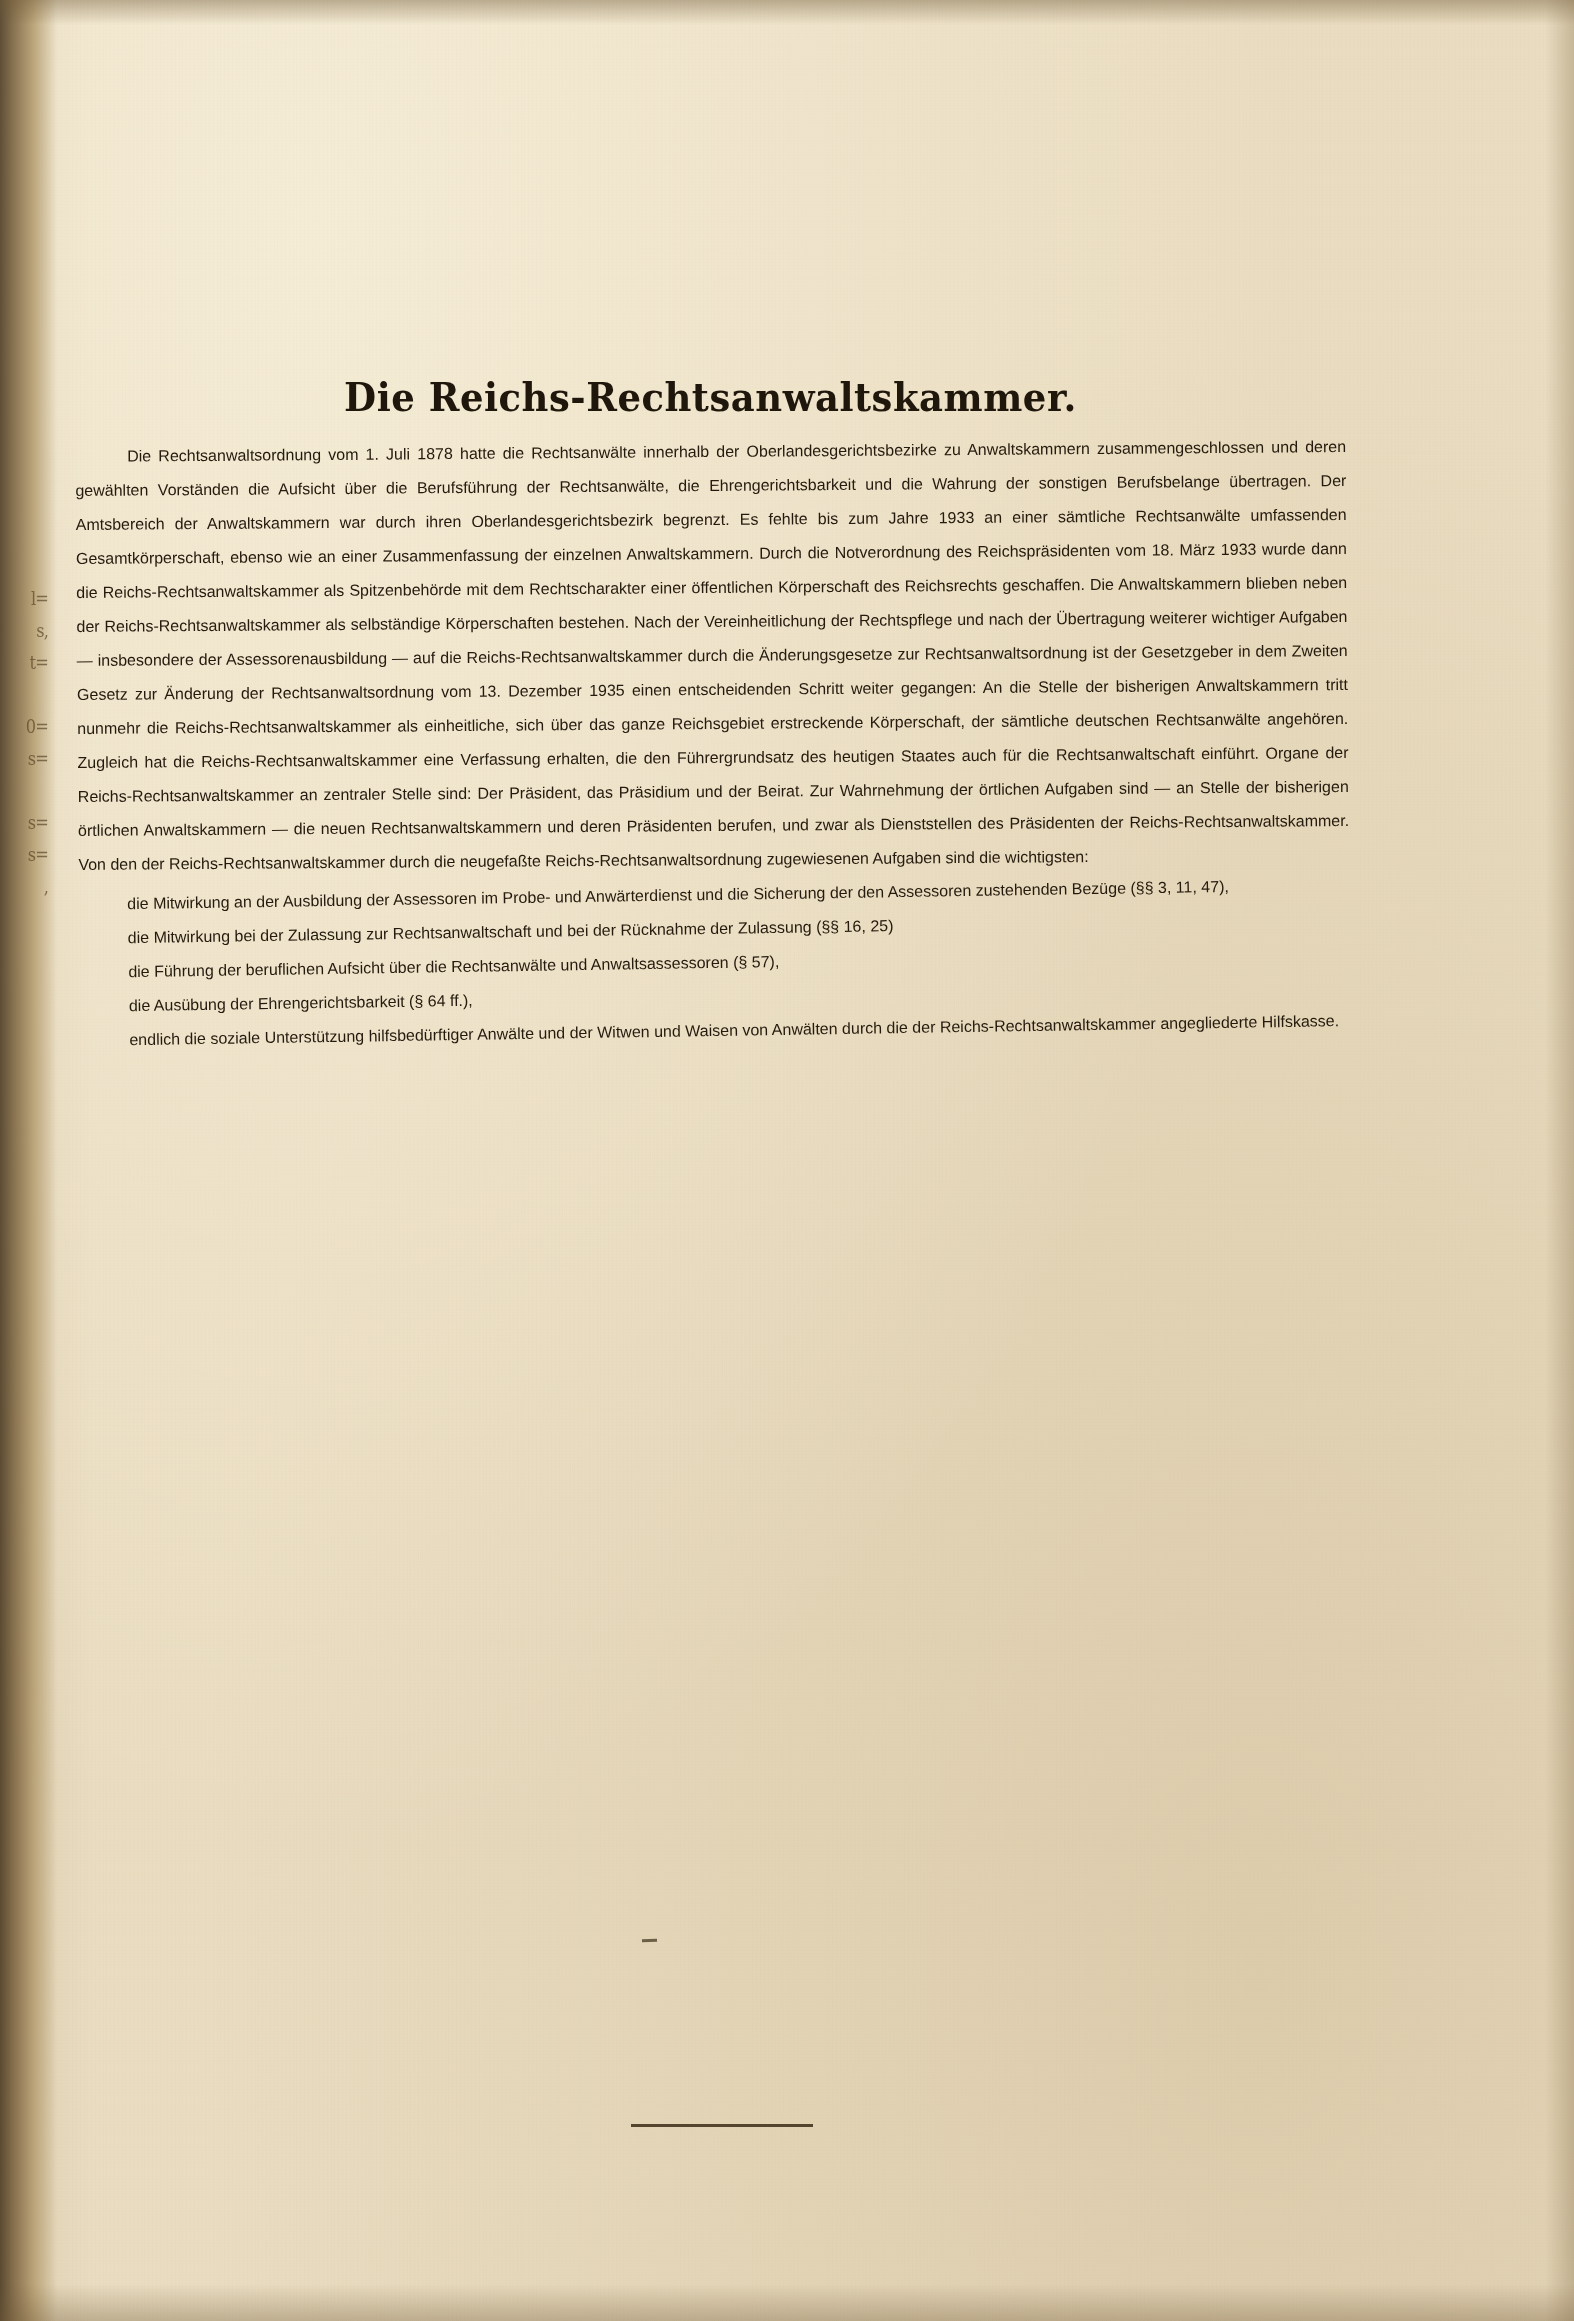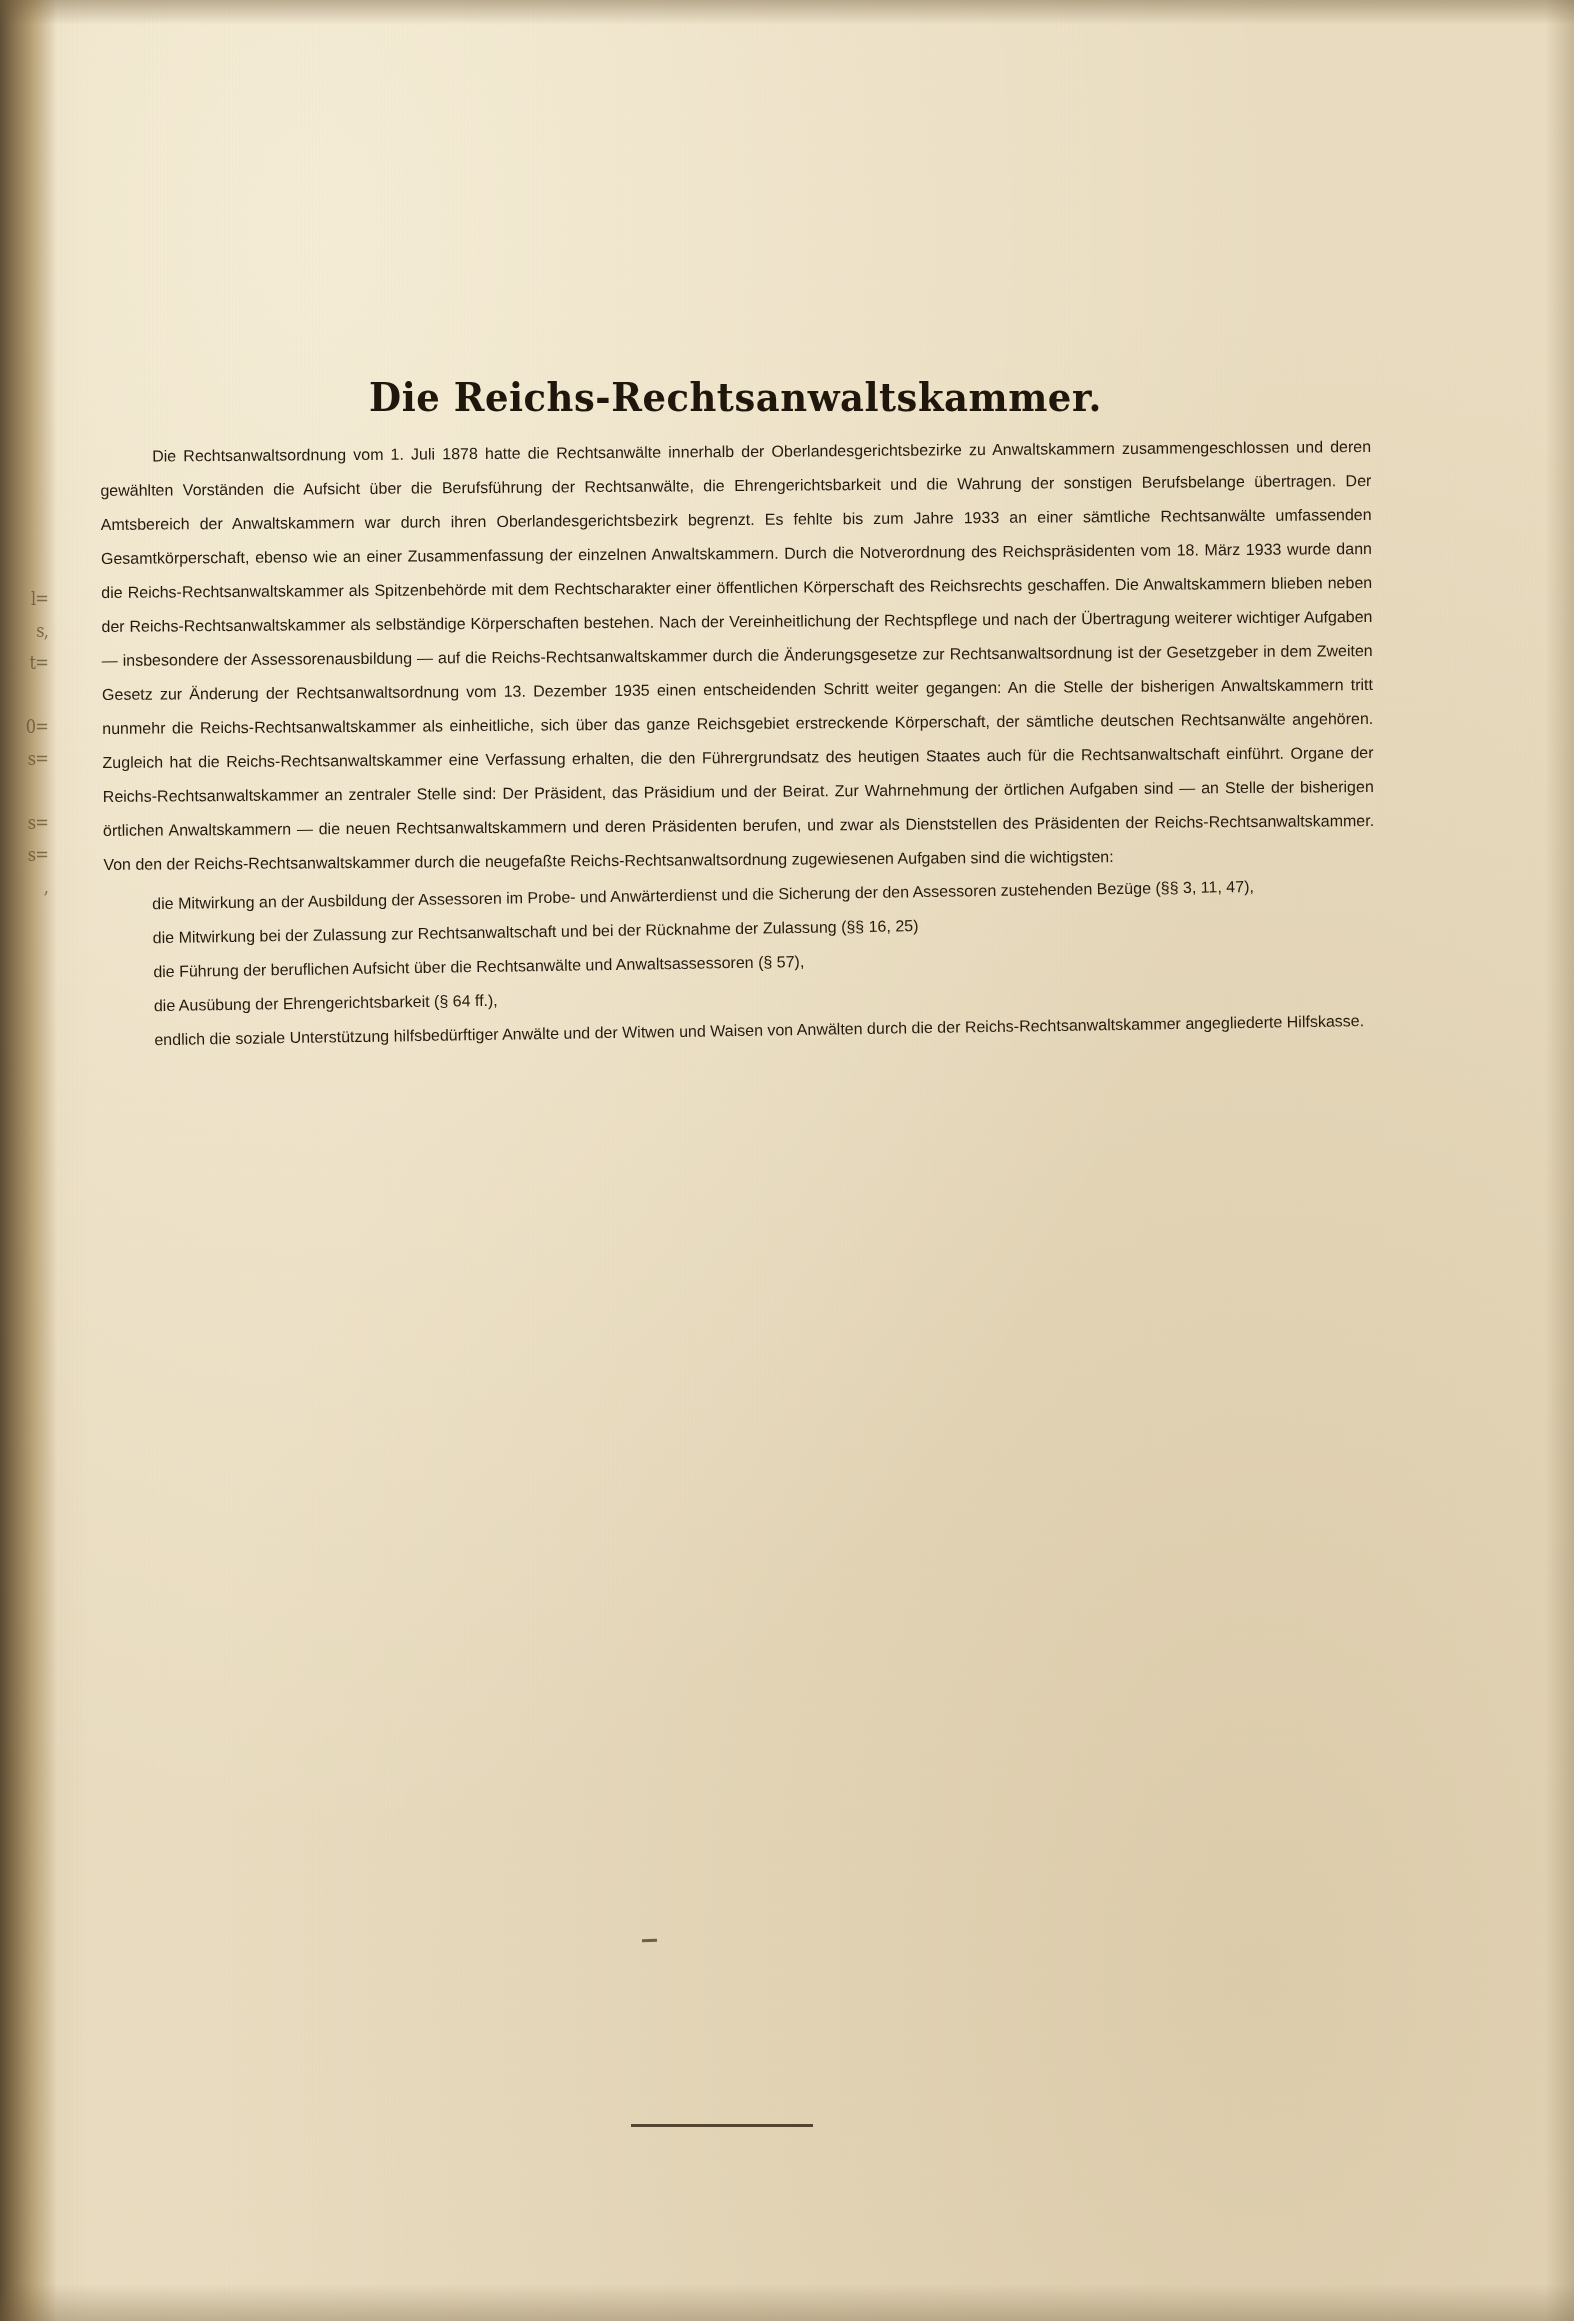--- a/index.html
+++ b/index.html
@@ -74,21 +74,21 @@
     letter-spacing: -1px;
     text-align: right;
     transform: scaleX(0.9);
   }
   .bleed div { white-space: nowrap; }
   .bleed .gap { visibility: hidden; }
 
   
   .content {
     position: absolute;
-    left: 100px;
+    left: 75px;
     top: 375px;
     width: 1271px;
   }
 
   .page-title {
     font-family: "DejaVu Serif", serif;
     font-weight: bold;
     font-size: 37px;
     letter-spacing: 0.5px;
     text-align: center;

